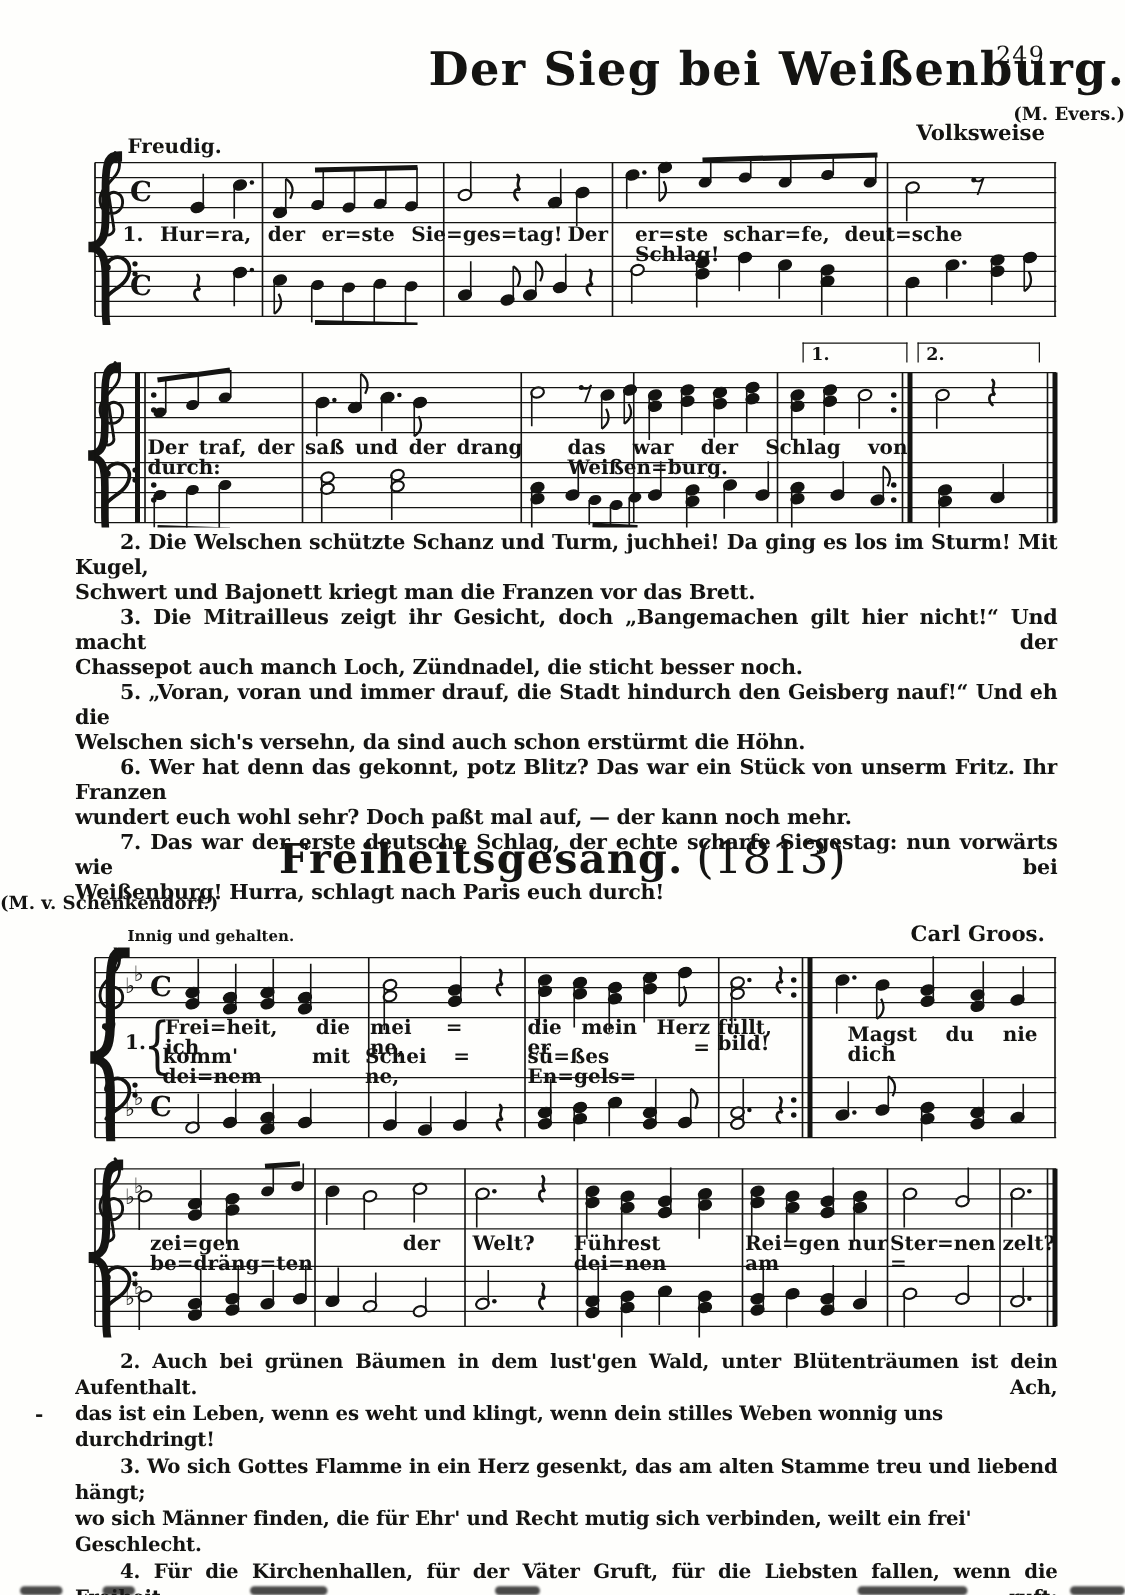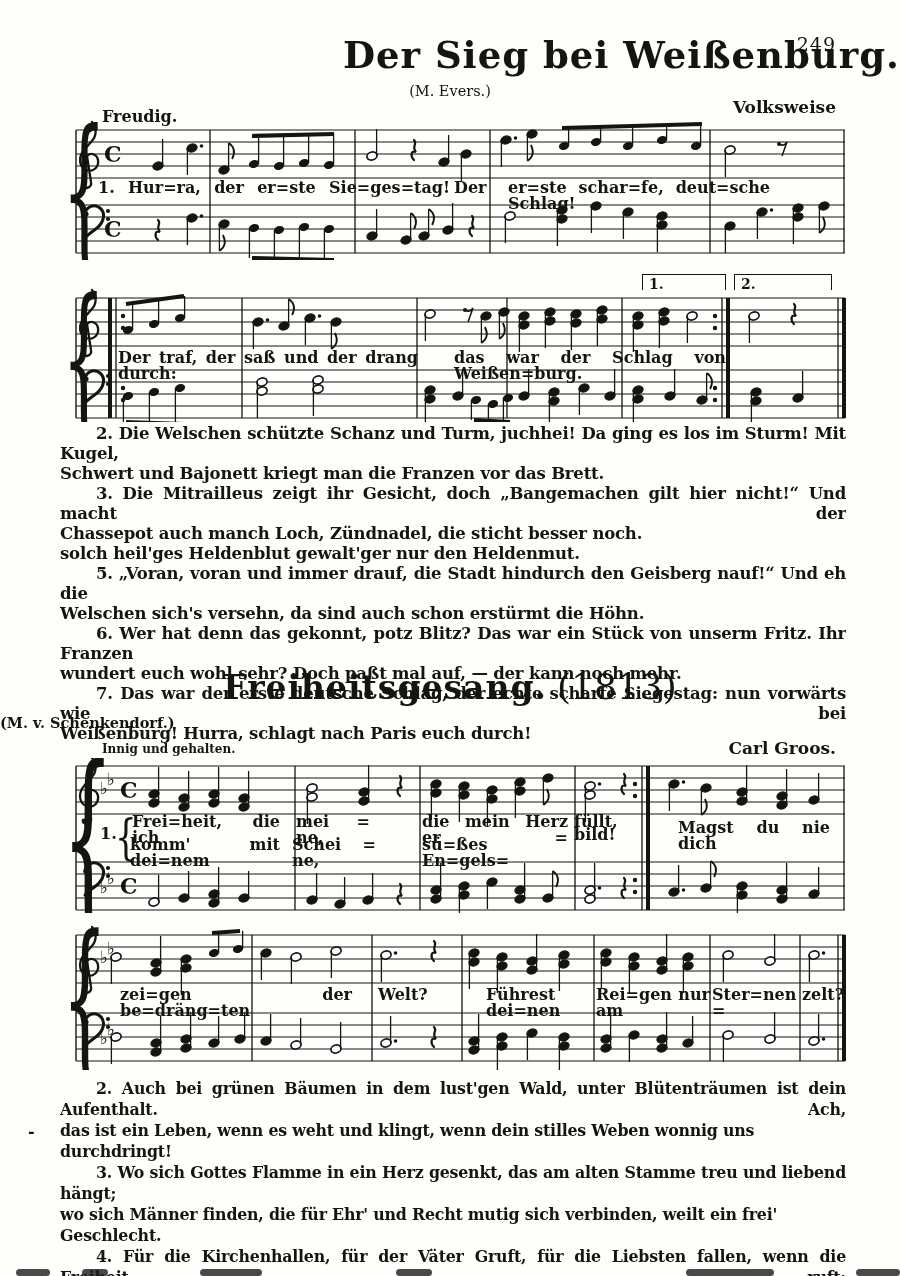--- a/index.html
+++ b/index.html
@@ -1,21 +1,21 @@
 <!DOCTYPE html>
 <html><head>
 <meta charset="utf-8">
 <style>
   html,body{margin:0;padding:0;background:#e8e8e4}
   .page{position:relative;width:900px;height:1276px;margin:0 auto;background:#fefefc;
         font-family:"DejaVu Serif",serif;color:#141412;overflow:hidden}
   .abs{position:absolute}
   .pageno{top:33px;right:64px;font-size:19px;letter-spacing:1px}
   .title1{top:33px;left:0;width:100%;text-align:right;font-size:37px;font-weight:700;letter-spacing:1px}
-  .credit1{top:83px;left:0;width:100%;text-align:center;font-size:14.5px;font-weight:400}
+  .credit1{top:83px;left:0;width:100%;text-align:right;font-size:14.5px;font-weight:700}
   .volksweise{top:97px;right:64px;font-size:17px;font-weight:700}
   .tempo1{top:107px;left:102px;font-size:16px;font-weight:700}
   .title2{top:666px;left:0;width:100%;text-align:center}
   .title2 .t{font-size:33px;font-weight:700;letter-spacing:1px}
   .title2 .y{font-size:36px;font-weight:400;margin-left:10px}
   .credit2{top:714px;left:0;width:100%;font-size:14.5px;font-weight:700}
   .tempo2{top:742px;left:102px;font-size:12px;font-weight:700}
   .composer{top:738px;right:64px;font-size:17px;font-weight:700}
   .sys{position:absolute;left:62px;width:785px}
   .sys svg{position:absolute;left:0;top:0}
@@ -333,21 +333,20 @@
   <div class="verses v1">
     <p class="verse">
         <span class="vl first">2. Die Welschen schützte Schanz und Turm, juchhei! Da ging es los im Sturm! Mit Kugel,</span>
         <span class="vl">Schwert und Bajonett kriegt man die Franzen vor das Brett.</span>
       </p>
     <p class="verse">
         <span class="vl first">3. Die Mitrailleus zeigt ihr Gesicht, doch „Bangemachen gilt hier nicht!“  Und macht der</span>
         <span class="vl">Chassepot auch manch Loch, Zündnadel, die sticht besser noch.</span>
       </p>
     <p class="verse">
-        <span class="vl">solch heil'ges Heldenblut gewalt'ger nur den Heldenmut.</span>
       </p>
     <p class="verse">
         <span class="vl first">5. „Voran, voran und immer drauf, die Stadt hindurch den Geisberg nauf!“ Und eh die</span>
         <span class="vl">Welschen sich's versehn, da sind auch schon erstürmt die Höhn.</span>
       </p>
     <p class="verse">
         <span class="vl first">6. Wer hat denn das gekonnt, potz Blitz? Das war ein Stück von unserm Fritz. Ihr Franzen</span>
         <span class="vl">wundert euch wohl sehr? Doch paßt mal auf, — der kann noch mehr.</span>
       </p>
     <p class="verse">
@@ -655,21 +654,21 @@
         <line x1="756.6" y1="116" x2="756.6" y2="89" stroke="#141412" stroke-width="1.3"></line>
         <circle cx="761.5" cy="114" r="1.8" fill="#141412"></circle>
         <ellipse cx="152" cy="28" rx="5.2" ry="3.9" transform="rotate(-18 152 28)" fill="#141412"></ellipse>
         <line x1="156.6" y1="28" x2="156.6" y2="7.528571428571429" stroke="#141412" stroke-width="1.3"></line>
         <ellipse cx="176" cy="24" rx="5.2" ry="3.9" transform="rotate(-18 176 24)" fill="#141412"></ellipse>
         <line x1="180.6" y1="24" x2="180.6" y2="5.814285714285715" stroke="#141412" stroke-width="1.3"></line>
         <line x1="150" y1="8" x2="178" y2="6" stroke="#141412" stroke-width="4.2"></line>
       </svg>
     <span class="lyr j" style="left:58px;top:62px;width:232px">zei=gen der be=dräng=ten</span>
     <span class="lyr" style="left:316px;top:62px">Welt?</span>
-    <span class="lyr j" style="left:424px;top:62px;width:136px">Führest dei=nen</span>
+    <span class="lyr j" style="left:397px;top:62px;width:136px">Führest dei=nen</span>
     <span class="lyr j" style="left:534px;top:62px;width:114px">Rei=gen nur am</span>
     <span class="lyr j" style="left:650px;top:62px;width:84px">Ster=nen =</span>
     <span class="lyr" style="left:740px;top:62px">zelt?</span>
   </div>
 
   <span class="margin-mark">-</span>
   <div class="verses v2">
     <p class="verse">
         <span class="vl first">2. Auch bei grünen Bäumen in dem lust'gen Wald, unter Blütenträumen ist dein Aufenthalt. Ach,</span>
         <span class="vl">das ist ein Leben, wenn es weht und klingt, wenn dein stilles Weben wonnig uns durchdringt!</span>

